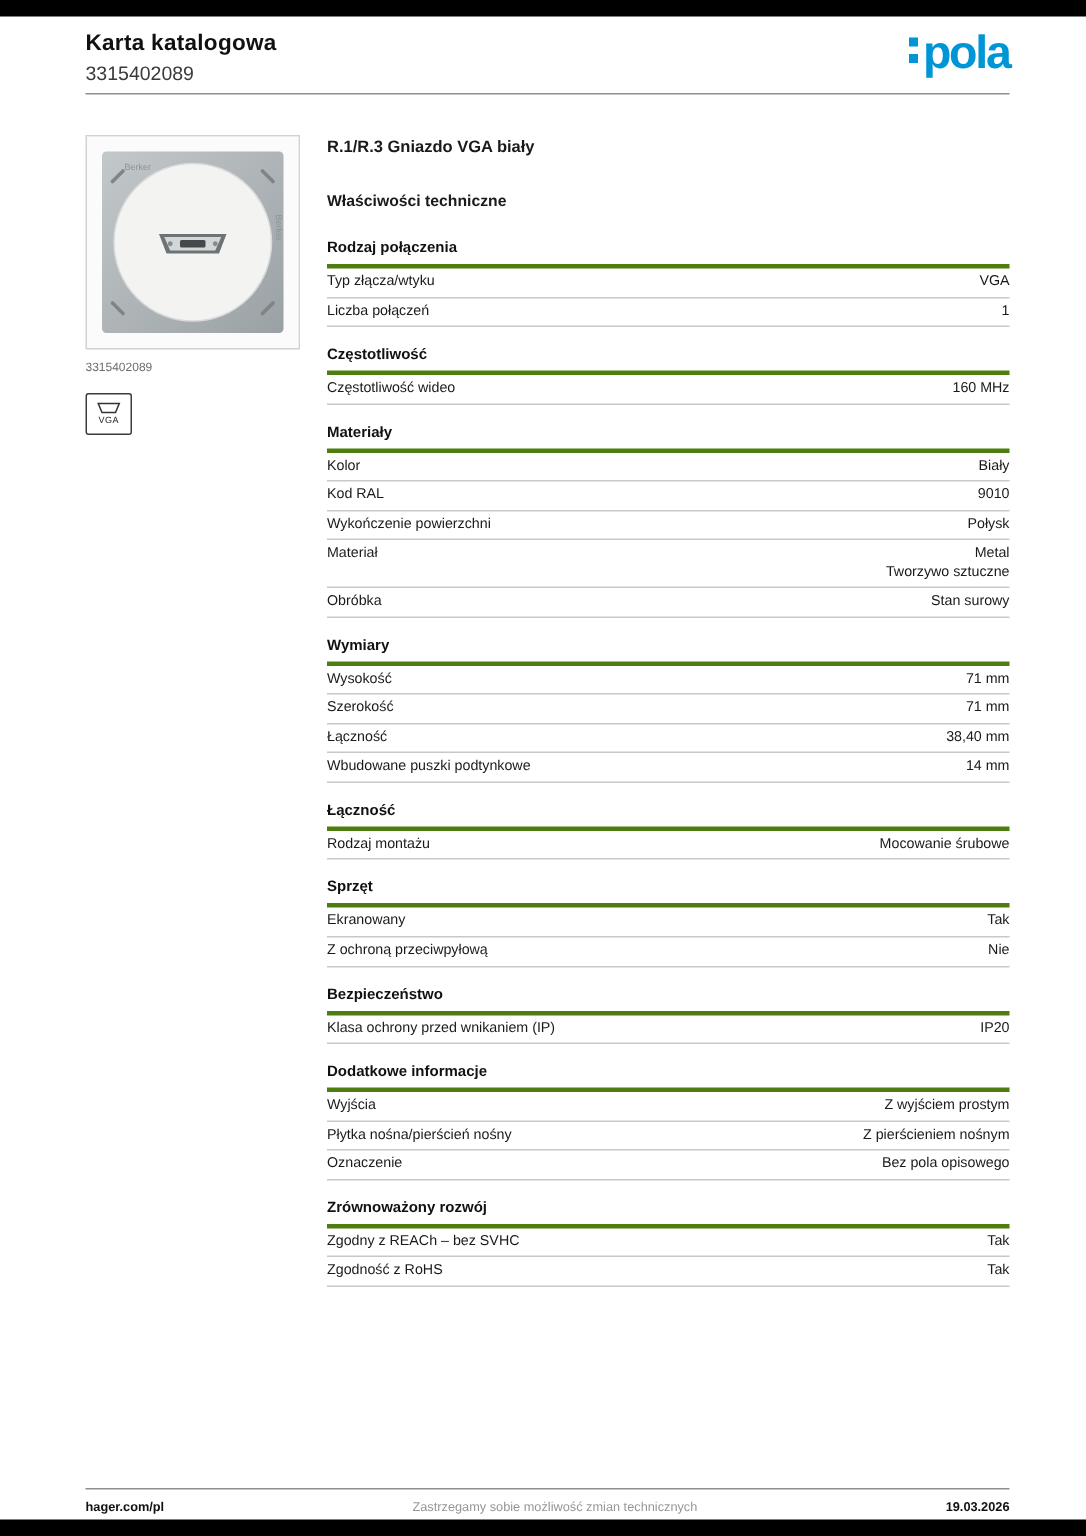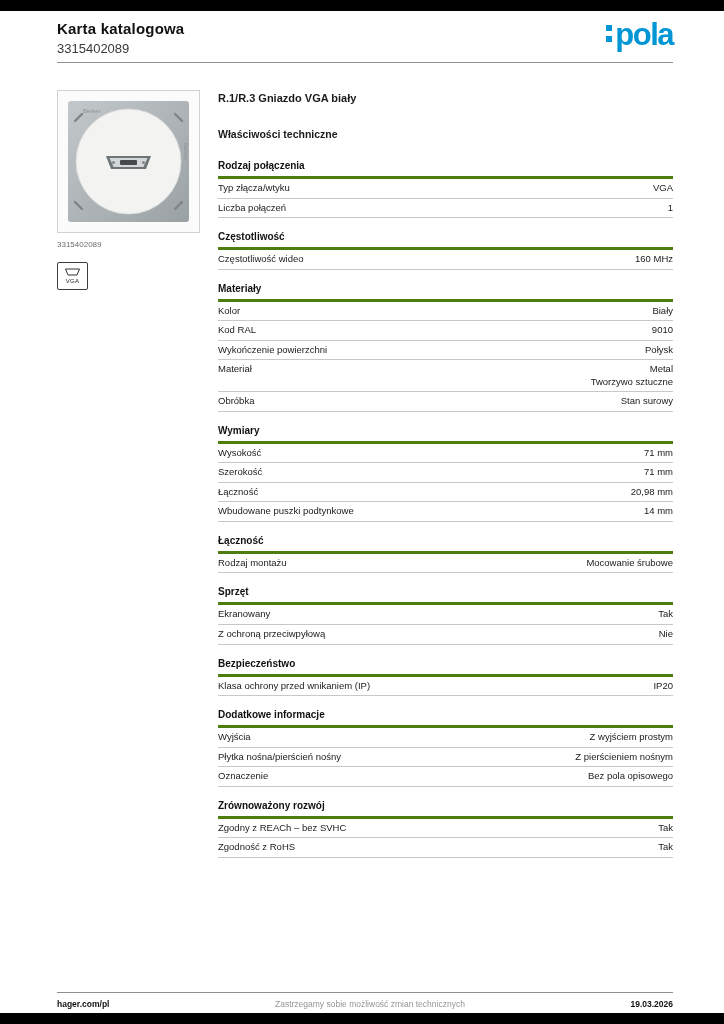--- a/index.html
+++ b/index.html
@@ -211,21 +211,21 @@
     <span class="spec-value">71 mm</span>
   </div>
 
   <div class="spec-row">
     <span class="spec-label">Szerokość</span>
     <span class="spec-value">71 mm</span>
   </div>
 
   <div class="spec-row">
     <span class="spec-label">Łączność</span>
-    <span class="spec-value">20,98 mm</span>
+    <span class="spec-value">38,40 mm</span>
   </div>
 
   <div class="spec-row">
     <span class="spec-label">Wbudowane puszki podtynkowe</span>
     <span class="spec-value">14 mm</span>
   </div>
 
 </div>
   </section>
 

